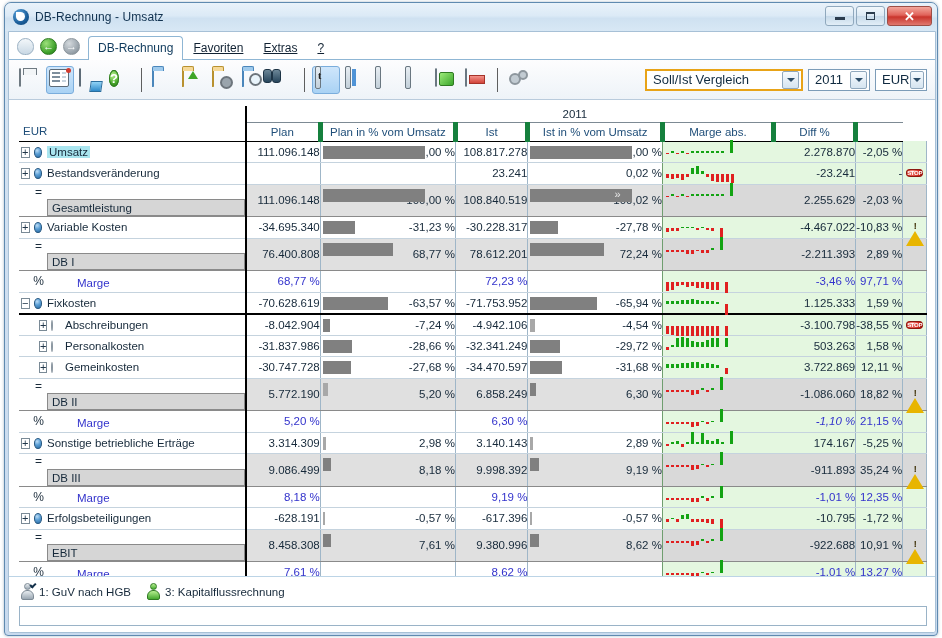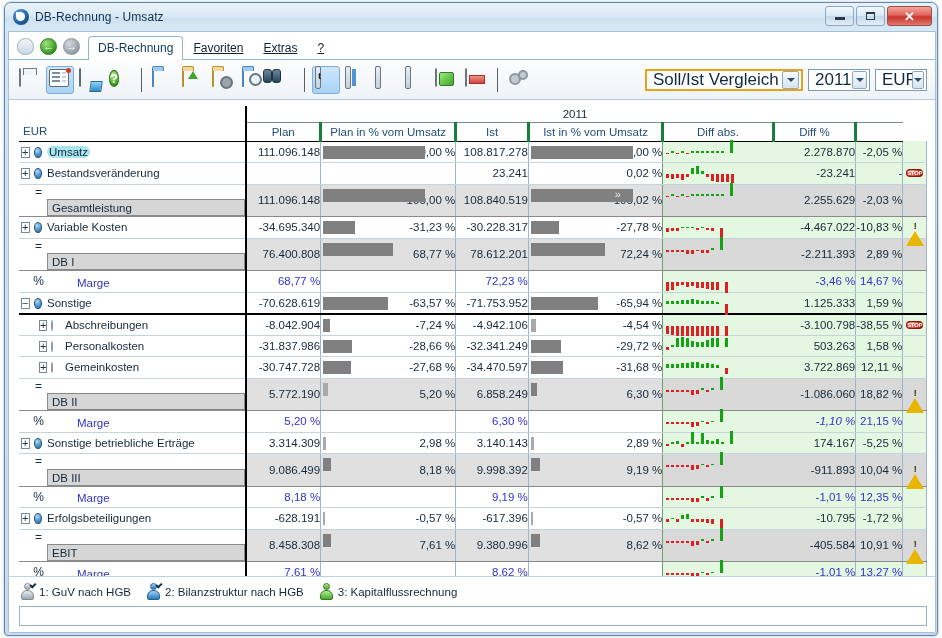--- a/index.html
+++ b/index.html
@@ -229,21 +229,21 @@
     background:linear-gradient(180deg,#f3928a,#d2443a);border:1px solid #a5332a;}
   .ic-gears { width:22px;height:20px; position:relative;}
   .ic-gears .g { position:absolute; border-radius:50%; background:#c2cbd2; border:2px solid #8d969d; }
   .ic-gears .g1{ left:1px; top:4px; width:12px;height:12px; }
   .ic-gears .g2{ left:10px; top:1px; width:10px;height:10px; }
 
   .tb-right { margin-left: auto; display: flex; align-items: center; gap: 5px; padding-right: 2px; }
   .combo {
     height: 22px; border: 1px solid #7c9cb8; background: #fff;
     display: flex; align-items: center;
-    font-size: 17px; color: #102a40;
+    font-size: 13px; color: #102a40;
   }
   .combo .val { padding: 0 6px; white-space: nowrap; overflow: hidden; }
   .combo .arrow {
     width: 17px; height: 18px; margin: 1px 2px 1px auto;
     border: 1px solid #90a8bd; border-radius: 2px;
     background: linear-gradient(180deg,#f7fbfe,#d5e4f0);
     display: flex; align-items: center; justify-content: center;
   }
   .combo .arrow i {
     width:0;height:0;border-left:4px solid transparent;border-right:4px solid transparent;border-top:4px solid #2c4d68;
@@ -269,21 +269,21 @@
     border-bottom: 1px solid #7d8a94;
   }
   .hdr-year td.empty { border-bottom: none; }
   .hdr-year td.vline { border-left: 2px solid #000; }
   .hdr-cols td {
     height: 19px; text-align: center; color: #1f4e79;
     border-bottom: 1px solid #000; border-top: none;
     background: #fff; white-space: nowrap;
   }
   .hdr-cols td.label-col { text-align: left; padding-left: 4px; }
-  .hdr-cols td.sep-l { border-left: 3px solid #15803d; }
+  .hdr-cols td.sep-l { border-left: 5px solid #15803d; }
   .hdr-cols td.thick-l { border-left: 2px solid #000; }
 
   
   tr.r { height: 21.5px; }
   tr.r td {
     height: 21.5px;
     border-bottom: 1px solid #c5d3de;
     vertical-align: middle;
     white-space: nowrap;
   }
@@ -320,21 +320,21 @@
   .sphere {
     width: 11px; height: 11px; border-radius: 50%; display: inline-block;
     margin-left: 4px; margin-right: 5px;
     background: radial-gradient(circle at 34% 28%, #bcdcf6 0%, #5a9ed4 45%, #2a6ca6 100%);
     border: 1px solid #27577f;
   }
   .sphere.grey {
     background: radial-gradient(circle at 34% 28%, #f0f3f6 0%, #c3cdd5 45%, #97a3ad 100%);
     border-color: #8b97a1;
   }
-  .lname { color: #16293a; border-radius: 6px; }
+  .lname { color: #16293a; }
   .lname.hl { background: #a9e5ef; padding: 0 2px; }
   .indent1 { padding-left: 18px; }
 
   .bar {
     position: absolute; left: 2px; top: 4px; height: 13px;
     background: #808080; border: 0;
   }
   .bar.thin { background: #a8a8a8; }
   .arrows {
     position: absolute; top: 3px; font-size: 11px; color: #e8e8e8; letter-spacing:-1px;
@@ -527,21 +527,21 @@
             <tr class="hdr-year">
               <td class="empty"></td>
               <td class="vline" colspan="7">2011</td>
             </tr>
             <tr class="hdr-cols">
               <td class="label-col">EUR</td>
               <td class="thick-l">Plan</td>
               <td class="sep-l">Plan in % vom Umsatz</td>
               <td class="sep-l">Ist</td>
               <td class="sep-l">Ist in % vom Umsatz</td>
-              <td class="sep-l">Diff abs.</td>
+              <td class="sep-l">Marge abs.</td>
               <td class="sep-l">Diff %</td>
               <td class="sep-l"></td>
             </tr>
           </thead>
           <tbody id="grid-body">
               <tr class="r normal">
                 <td class="c-label"><span class="rowicons">
                     <span class="exp">+</span>
                     <span class="sphere"></span>
                   </span><span class="lname hl">Umsatz</span></td>
@@ -706,28 +706,28 @@
                     <i style="left:25px;top:9px;height:4px;background:#e02020"></i>
                     <i style="left:30px;top:9px;height:6px;background:#e02020"></i>
                     <i style="left:35px;top:9px;height:6px;background:#e02020"></i>
                     <i style="left:40px;top:9px;height:7px;background:#e02020"></i>
                     <i style="left:45px;top:9px;height:8px;background:#e02020"></i>
                     <i style="left:50px;top:9px;height:8px;background:#e02020"></i>
                     <i class="bigbar" style="left:59px;top:9px;height:16px;background:#e02020"></i>
                   </span>
                 </td>
                 <td class="c-diffnum" style="width: 56px;">-3,46 %</td>
-                <td class="c-diffpct">14,67 %</td>
+                <td class="c-diffpct">97,71 %</td>
                 <td class="c-flag"></td>
               </tr>
               <tr class="r normal">
                 <td class="c-label"><span class="rowicons">
                     <span class="exp">−</span>
                     <span class="sphere"></span>
-                  </span><span class="lname">Sonstige</span></td>
+                  </span><span class="lname">Fixkosten</span></td>
                 <td class="c-num thick">-70.628.619</td>
                 <td class="c-bar"><span class="bar" style="width:65px"></span>-63,57 %</td>
                 <td class="c-num">-71.753.952</td>
                 <td class="c-bar"><span class="bar" style="width:67px"></span>-65,94 %</td>
                 <td class="c-spark" style="width: 58px;">
                   <span class="spark">
                     <i style="left:0px;top:6px;height:3px;background:#13a313"></i>
                     <i style="left:5px;top:6px;height:3px;background:#13a313"></i>
                     <i style="left:10px;top:6px;height:3px;background:#13a313"></i>
                     <i style="left:15px;top:5px;height:4px;background:#13a313"></i>
@@ -936,21 +936,21 @@
                     <i style="left:20px;top:9px;height:2px;background:#e02020"></i>
                     <i style="left:25px;top:9px;height:5px;background:#e02020"></i>
                     <i style="left:30px;top:9px;height:4px;background:#e02020"></i>
                     <i style="left:35px;top:7.5px;height:1.5px;background:#13a313"></i>
                     <i style="left:40px;top:9px;height:2px;background:#e02020"></i>
                     <i style="left:45px;top:7.5px;height:1.5px;background:#13a313"></i>
                     <i class="bigbar" style="left:54px;top:-4px;height:13px;background:#13a313"></i>
                   </span>
                 </td>
                 <td class="c-diffnum" style="width: 56px; text-align: right;">-911.893</td>
-                <td class="c-diffpct">10,04 %</td>
+                <td class="c-diffpct">35,24 %</td>
                 <td class="c-flag"><span class="flagicon"><span class="flag-warn"></span></span></td>
               </tr>
               <tr class="r marge">
                 <td class="c-label"><span class="rowicons">
                     <span class="exp ph"></span>
                     <span class="pctsign">%</span>
                   </span><span class="mlabel">Marge</span></td>
                 <td class="c-num thick">8,18 %</td>
                 <td class="c-bar"></td>
                 <td class="c-num">9,19 %</td>
@@ -1019,21 +1019,21 @@
                     <i style="left:15px;top:9px;height:2px;background:#e02020"></i>
                     <i style="left:20px;top:9px;height:2px;background:#e02020"></i>
                     <i style="left:25px;top:9px;height:5px;background:#e02020"></i>
                     <i style="left:30px;top:9px;height:4px;background:#e02020"></i>
                     <i style="left:35px;top:7.5px;height:1.5px;background:#13a313"></i>
                     <i style="left:40px;top:9px;height:2px;background:#e02020"></i>
                     <i style="left:45px;top:7.5px;height:1.5px;background:#13a313"></i>
                     <i class="bigbar" style="left:54px;top:-4px;height:13px;background:#13a313"></i>
                   </span>
                 </td>
-                <td class="c-diffnum" style="width: 56px;">-405.584</td>
+                <td class="c-diffnum" style="width: 56px;">-922.688</td>
                 <td class="c-diffpct">10,91 %</td>
                 <td class="c-flag"><span class="flagicon"><span class="flag-warn"></span></span></td>
               </tr>
               <tr class="r marge">
                 <td class="c-label"><span class="rowicons">
                     <span class="exp ph"></span>
                     <span class="pctsign">%</span>
                   </span><span class="mlabel">Marge</span></td>
                 <td class="c-num thick">7,61 %</td>
                 <td class="c-bar"></td>
@@ -1094,28 +1094,20 @@
         <div class="quicklinks">
           <div class="ql">
             <span class="pawn grey">
                 <span class="head"></span>
                 <span class="body"></span>
                 <span class="tick"></span>
               </span>
             <span>1: GuV nach HGB</span>
           </div>
           <div class="ql">
-            <span class="pawn blue">
-                <span class="head"></span>
-                <span class="body"></span>
-                <span class="tick"></span>
-              </span>
-            <span>2: Bilanzstruktur nach HGB</span>
-          </div>
-          <div class="ql">
             <span class="pawn green">
                 <span class="head"></span>
                 <span class="body"></span>
               </span>
             <span>3: Kapitalflussrechnung</span>
           </div>
         </div>
         <div class="statusfield"></div>
       </div>
 

